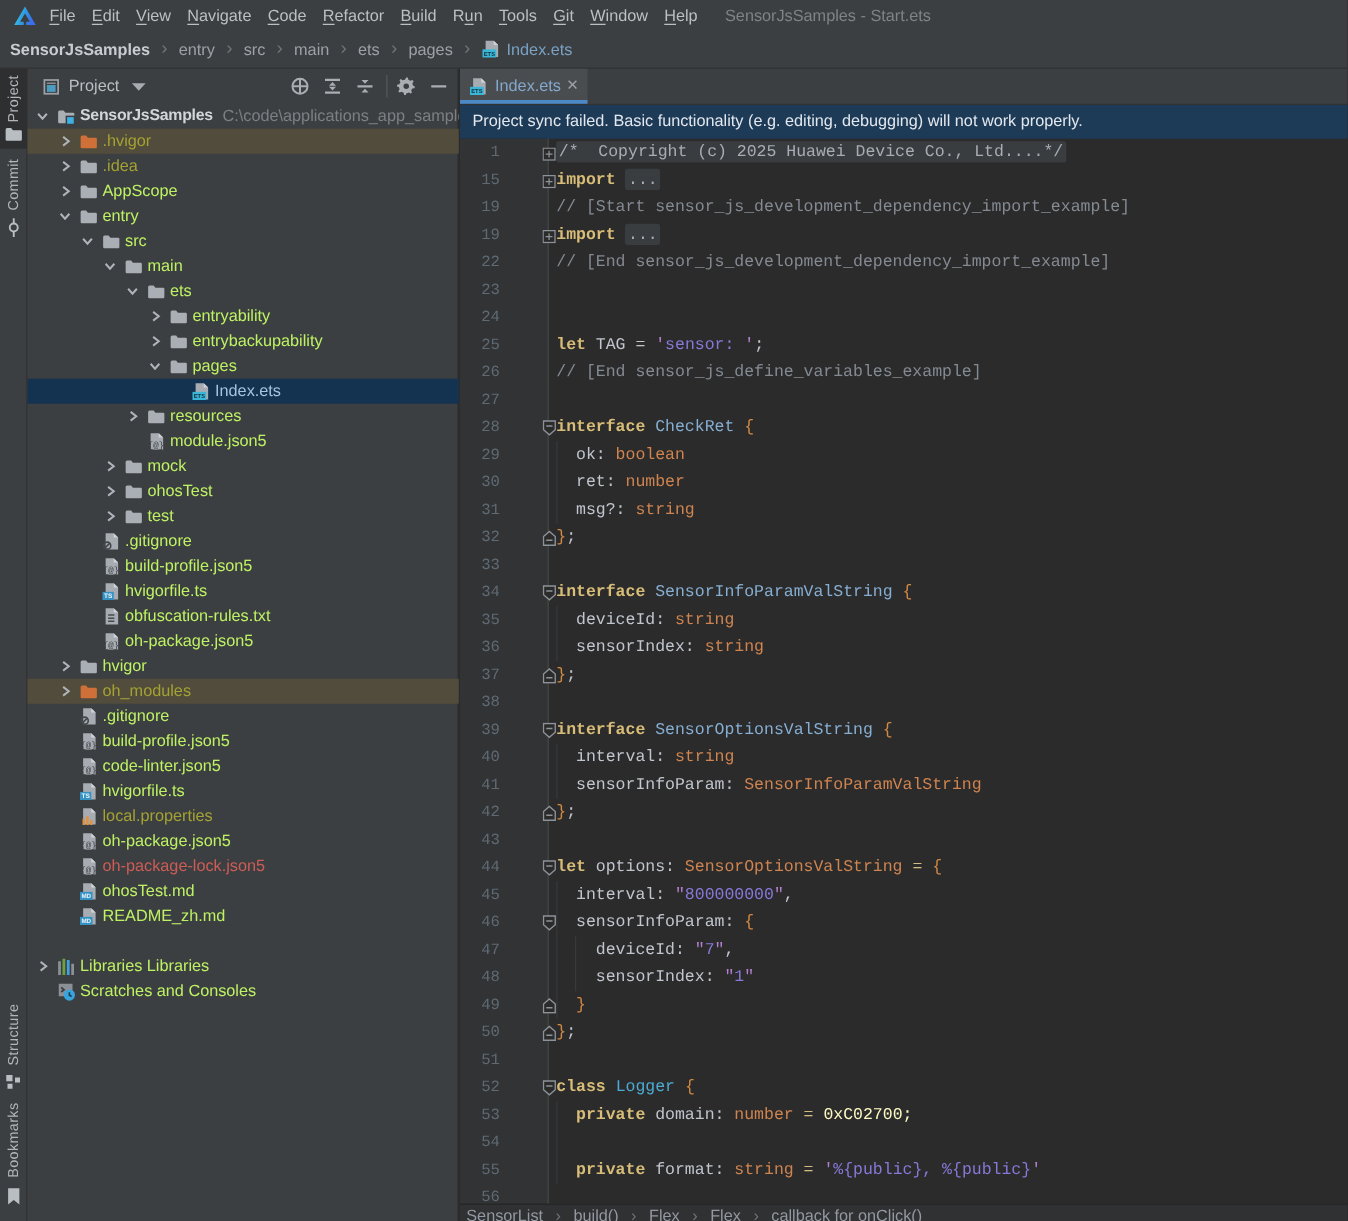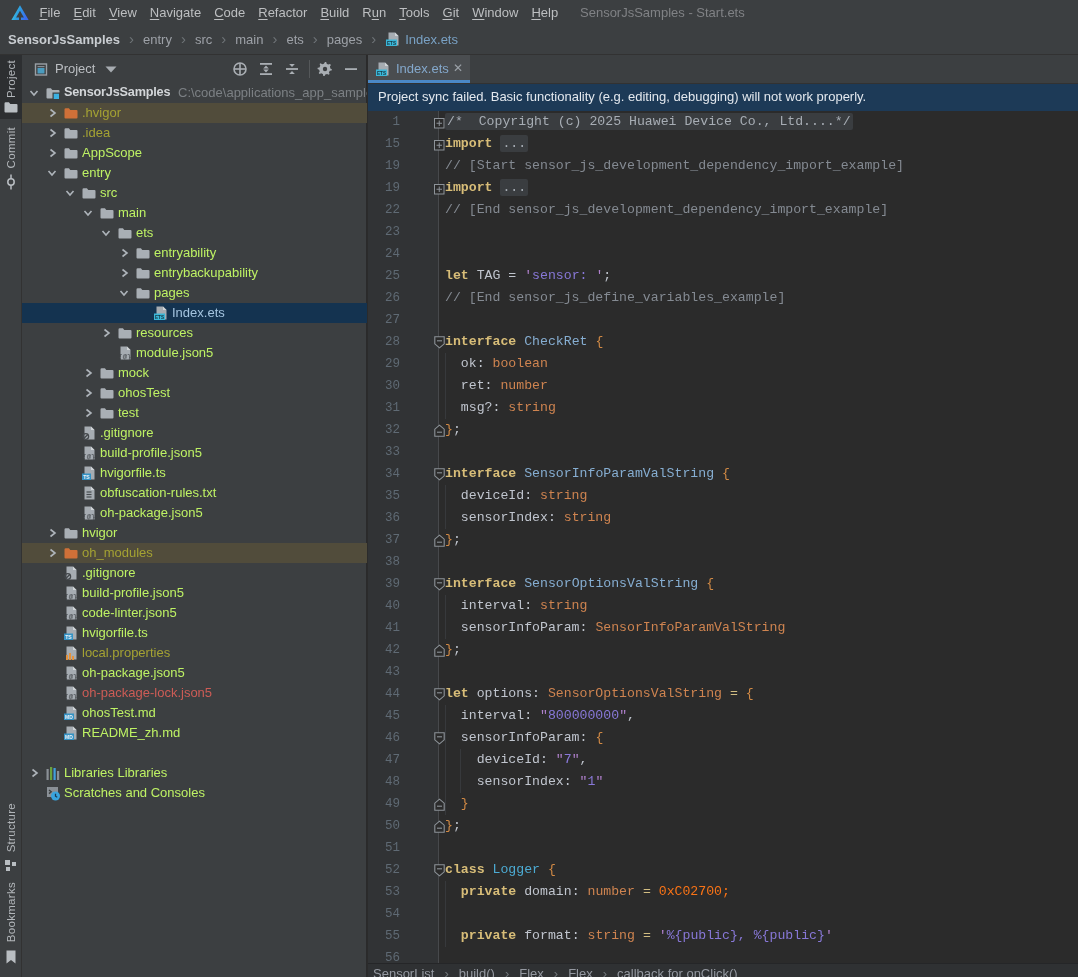--- a/index.html
+++ b/index.html
@@ -48,21 +48,21 @@
 #tab .tabul{position:absolute;left:0;bottom:0;width:102px;height:3px;background:#4a88c7;}
 #banner{position:absolute;left:0;top:29px;width:100%;height:27px;background:#1d3a57;color:#e3e8ee;font-size:13px;line-height:26px;padding-left:10px;}
 .crow{position:absolute;left:368px;width:710px;height:22px;font-family:"Liberation Mono",monospace;font-size:13.2px;line-height:22px;}
 .ln{position:absolute;left:0;top:0;width:32px;text-align:right;color:#5f6a74;font-size:12.5px;}
 .fm{position:absolute;left:66px;top:4px;}
 .ct{position:absolute;left:77px;top:0;white-space:pre;}
 .ct .k{color:#d8bd78;font-weight:bold;}
 .ct .t{color:#cf8450;}
 .ct .s{color:#8878d8;}
 .ct .q{color:#b080cc;}
-.ct .n{color:#f97316;}
+.ct .n{color:#fef9c3;}
 .ct .c{color:#848a92;}
 .ct .p{color:#c0c5ce;}
 .ct .i{color:#86aed2;}
 .ct .l{color:#4cabd3;}
 .ct .b{color:#d28a45;}
 .ct .e{color:#d2bd82;}
 .ct .f{color:#a7adb4;background:#3a3d40;border-radius:2px;padding:1px 2px;}
 #gutterbg{position:absolute;left:0px;top:56px;width:70px;height:852px;background:#313335;}
 #gutline{position:absolute;left:70px;top:56px;width:1px;height:852px;background:#47494c;}
 #botbar{position:absolute;left:0;top:908px;width:100%;height:14px;background:#2f3133;border-top:1px solid #252628;padding-left:5px;white-space:nowrap;overflow:hidden;}

